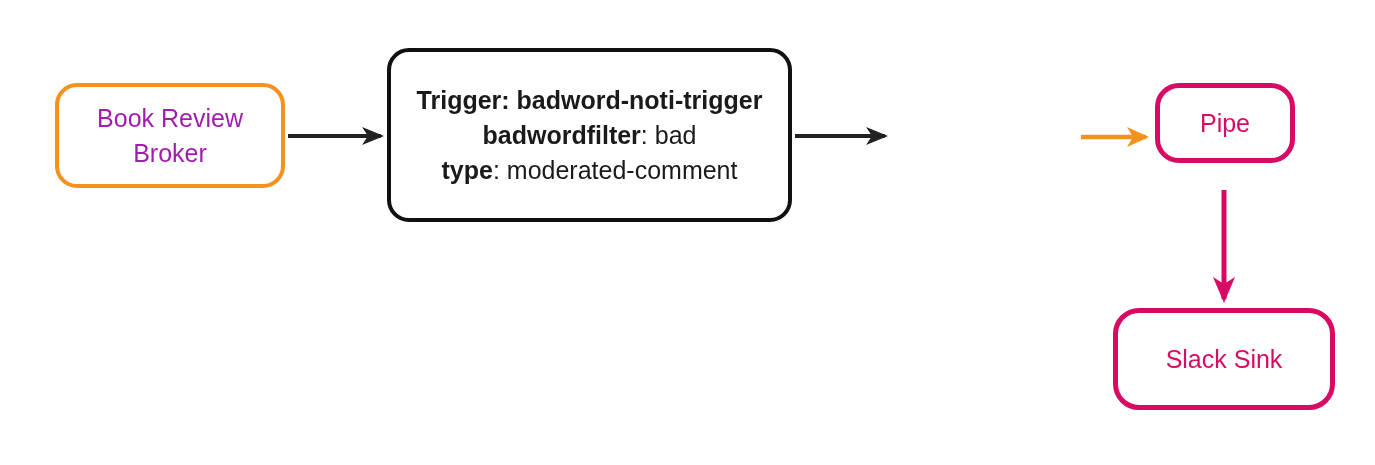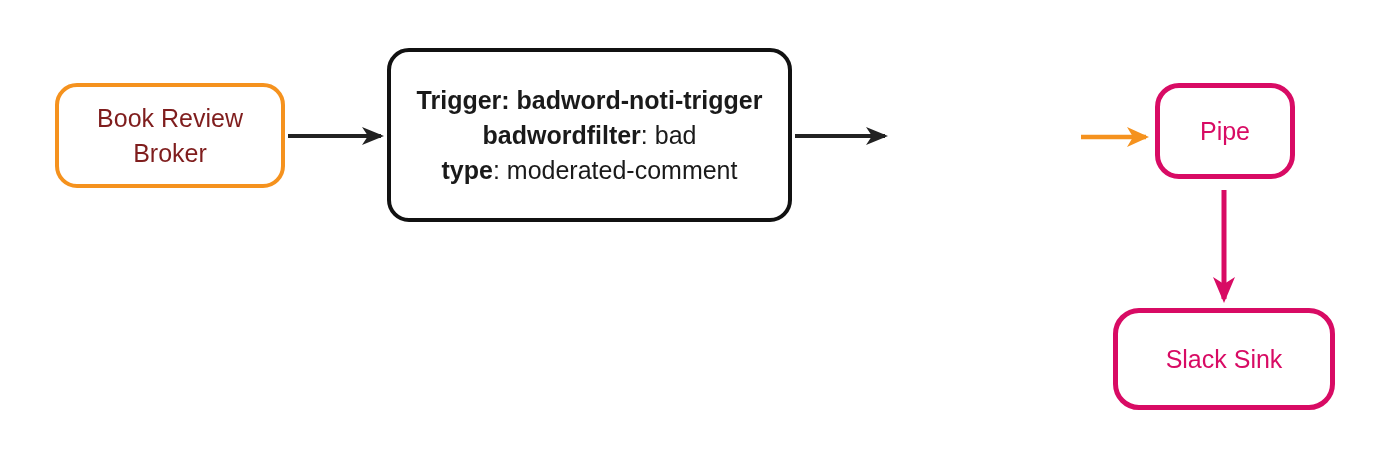--- a/index.html
+++ b/index.html
@@ -32,40 +32,40 @@
     background: #ffffff;
     box-sizing: border-box;
   }
   .node .label {
     display: block;
   }
   
   .node-book {
     left: 55px; top: 83px; width: 230px; height: 105px;
     border: 4px solid #F5921E; border-radius: 22px;
-    color: #7f1d1d; font-size: 25px; line-height: 35px;
+    color: #a21caf; font-size: 25px; line-height: 35px;
     padding: 0 20px;
   }
   .node-badword {
     left: 893px; top: 89px; width: 184px; height: 93px;
     border: 4px solid #F5921E; border-radius: 20px;
     color: #F5921E; font-size: 25px; line-height: 33px;
     padding: 0 10px;
   }
   
   .node-trigger {
     left: 387px; top: 48px; width: 405px; height: 174px;
     border: 4px solid #111111; border-radius: 22px;
     color: #1a1a1a; font-size: 25px; line-height: 35px;
   }
   .node-trigger .tline { white-space: nowrap; }
   .node-trigger .b { font-weight: bold; }
   
   .node-pipe {
-    left: 1155px; top: 83px; width: 140px; height: 96px;
+    left: 1155px; top: 83px; width: 140px; height: 80px;
     border: 5px solid #D80B64; border-radius: 24px;
     color: #D80B64; font-size: 25px; line-height: 33px;
   }
   .node-slack {
     left: 1113px; top: 308px; width: 222px; height: 102px;
     border: 5px solid #D80B64; border-radius: 26px;
     color: #D80B64; font-size: 25px; line-height: 33px;
   }
 </style>
 </head>

